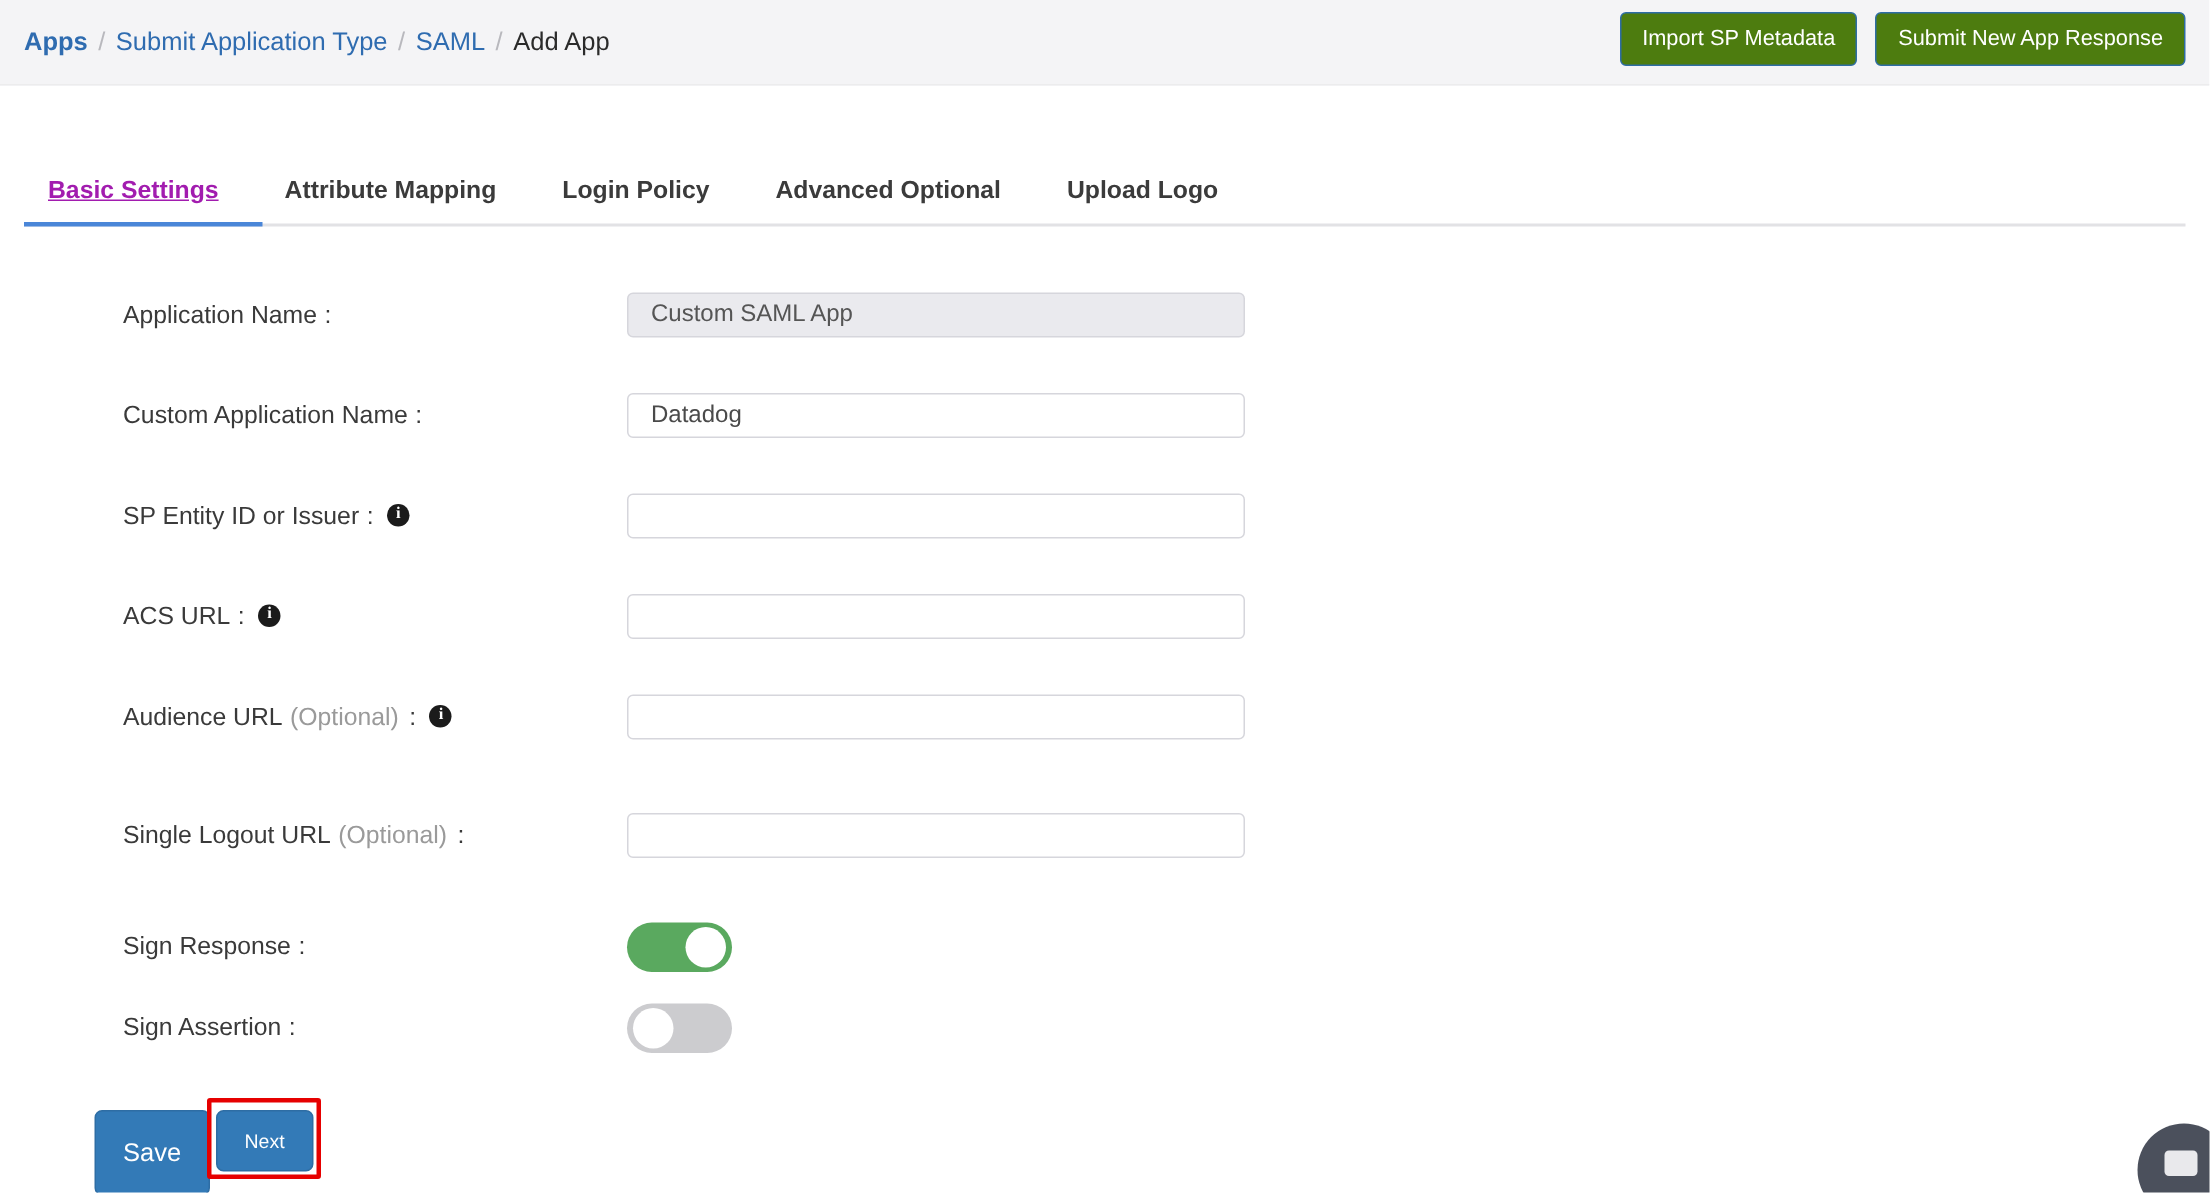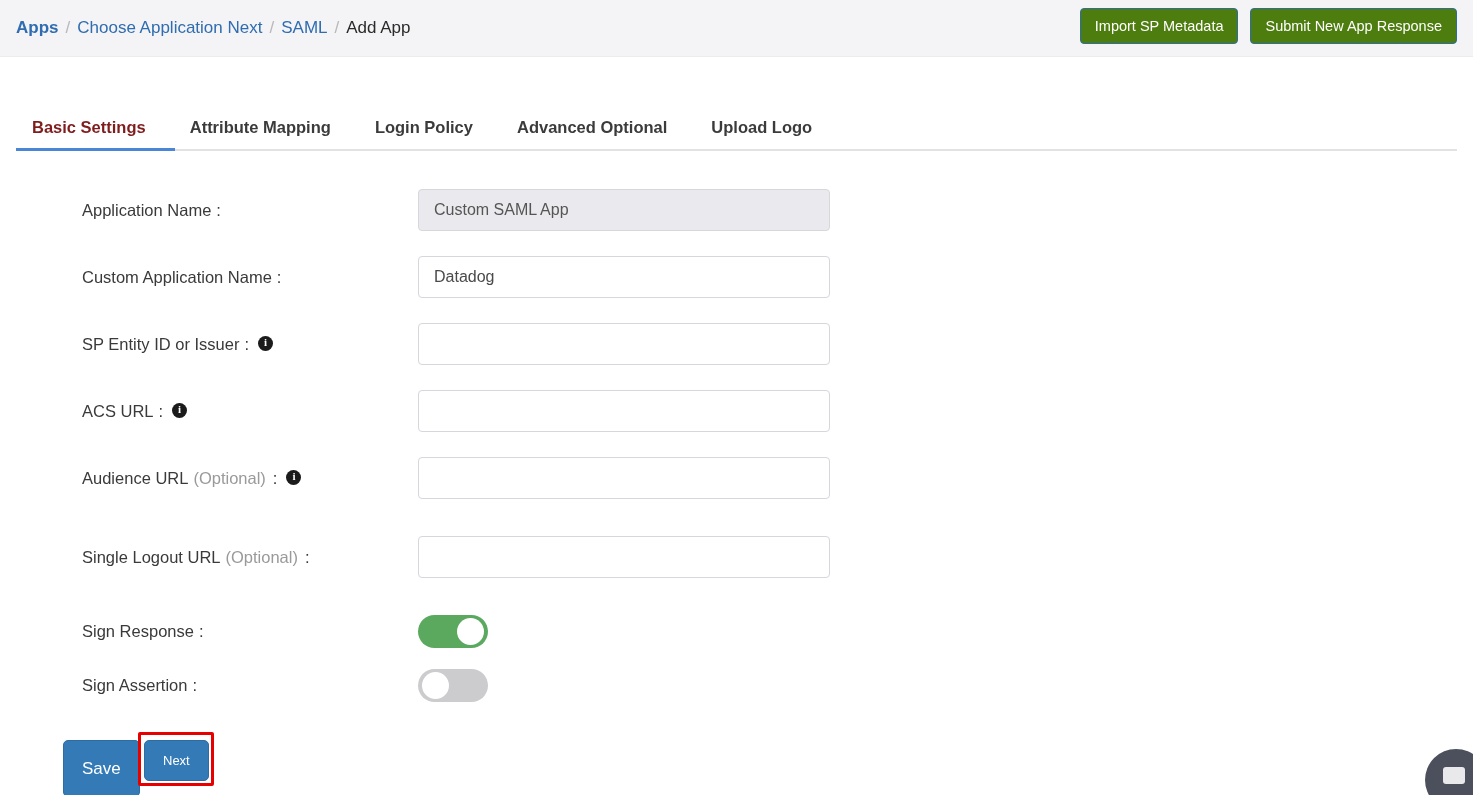--- a/index.html
+++ b/index.html
@@ -94,21 +94,22 @@
     font-size: 16.5px;
     font-weight: bold;
     color: #3b3b3b;
     padding: 0 22px 13px 22px;
     cursor: pointer;
     white-space: nowrap;
     line-height: 20px;
   }
   .tab:first-child { padding-left: 16px; }
   .tab.active {
-    color: #7f1d1d;
+    color: #a21caf;
+    text-decoration: underline;
   }
   .tabs-divider {
     position: absolute;
     left: 16px;
     top: 49px;
     width: 1441px;
     height: 2px;
     background: #e2e2e5;
   }
   .tab-underline {
@@ -176,21 +177,21 @@
   .row-field {
     position: absolute;
     left: 418px;
     top: 0;
     height: 48px;
     display: flex;
     align-items: center;
   }
   .text-input {
     width: 412px;
-    height: 42px;
+    height: 30px;
     border: 1px solid #d6d6dc;
     border-radius: 4px;
     background: #ffffff;
     font-size: 16px;
     font-family: "Liberation Sans", sans-serif;
     color: #4a4a4a;
     padding: 0 15px;
     outline: none;
   }
   .text-input::placeholder { color: #999; }
@@ -290,21 +291,21 @@
     background: #e9e9ec;
     border-radius: 3px;
   }
 </style>
 </head>
 <body>
 
 <div class="page">
 
   <div class="topbar">
-    <div class="breadcrumb" id="breadcrumb"><span class="crumb-link strong">Apps</span><span class="crumb-sep">/</span><span class="crumb-link">Choose Application Next</span><span class="crumb-sep">/</span><span class="crumb-link">SAML</span><span class="crumb-sep">/</span><span class="crumb-current">Add App</span></div>
+    <div class="breadcrumb" id="breadcrumb"><span class="crumb-link strong">Apps</span><span class="crumb-sep">/</span><span class="crumb-link">Submit Application Type</span><span class="crumb-sep">/</span><span class="crumb-link">SAML</span><span class="crumb-sep">/</span><span class="crumb-current">Add App</span></div>
     <div class="topbar-actions">
       <button class="btn-primary">Import SP Metadata</button>
       <button class="btn-primary">Submit New App Response</button>
     </div>
   </div>
 
   <div class="tabs-wrap">
     <div class="tabs" id="tabs">
         <div class="tab active">Basic Settings</div>
         <div class="tab">Attribute Mapping</div>

